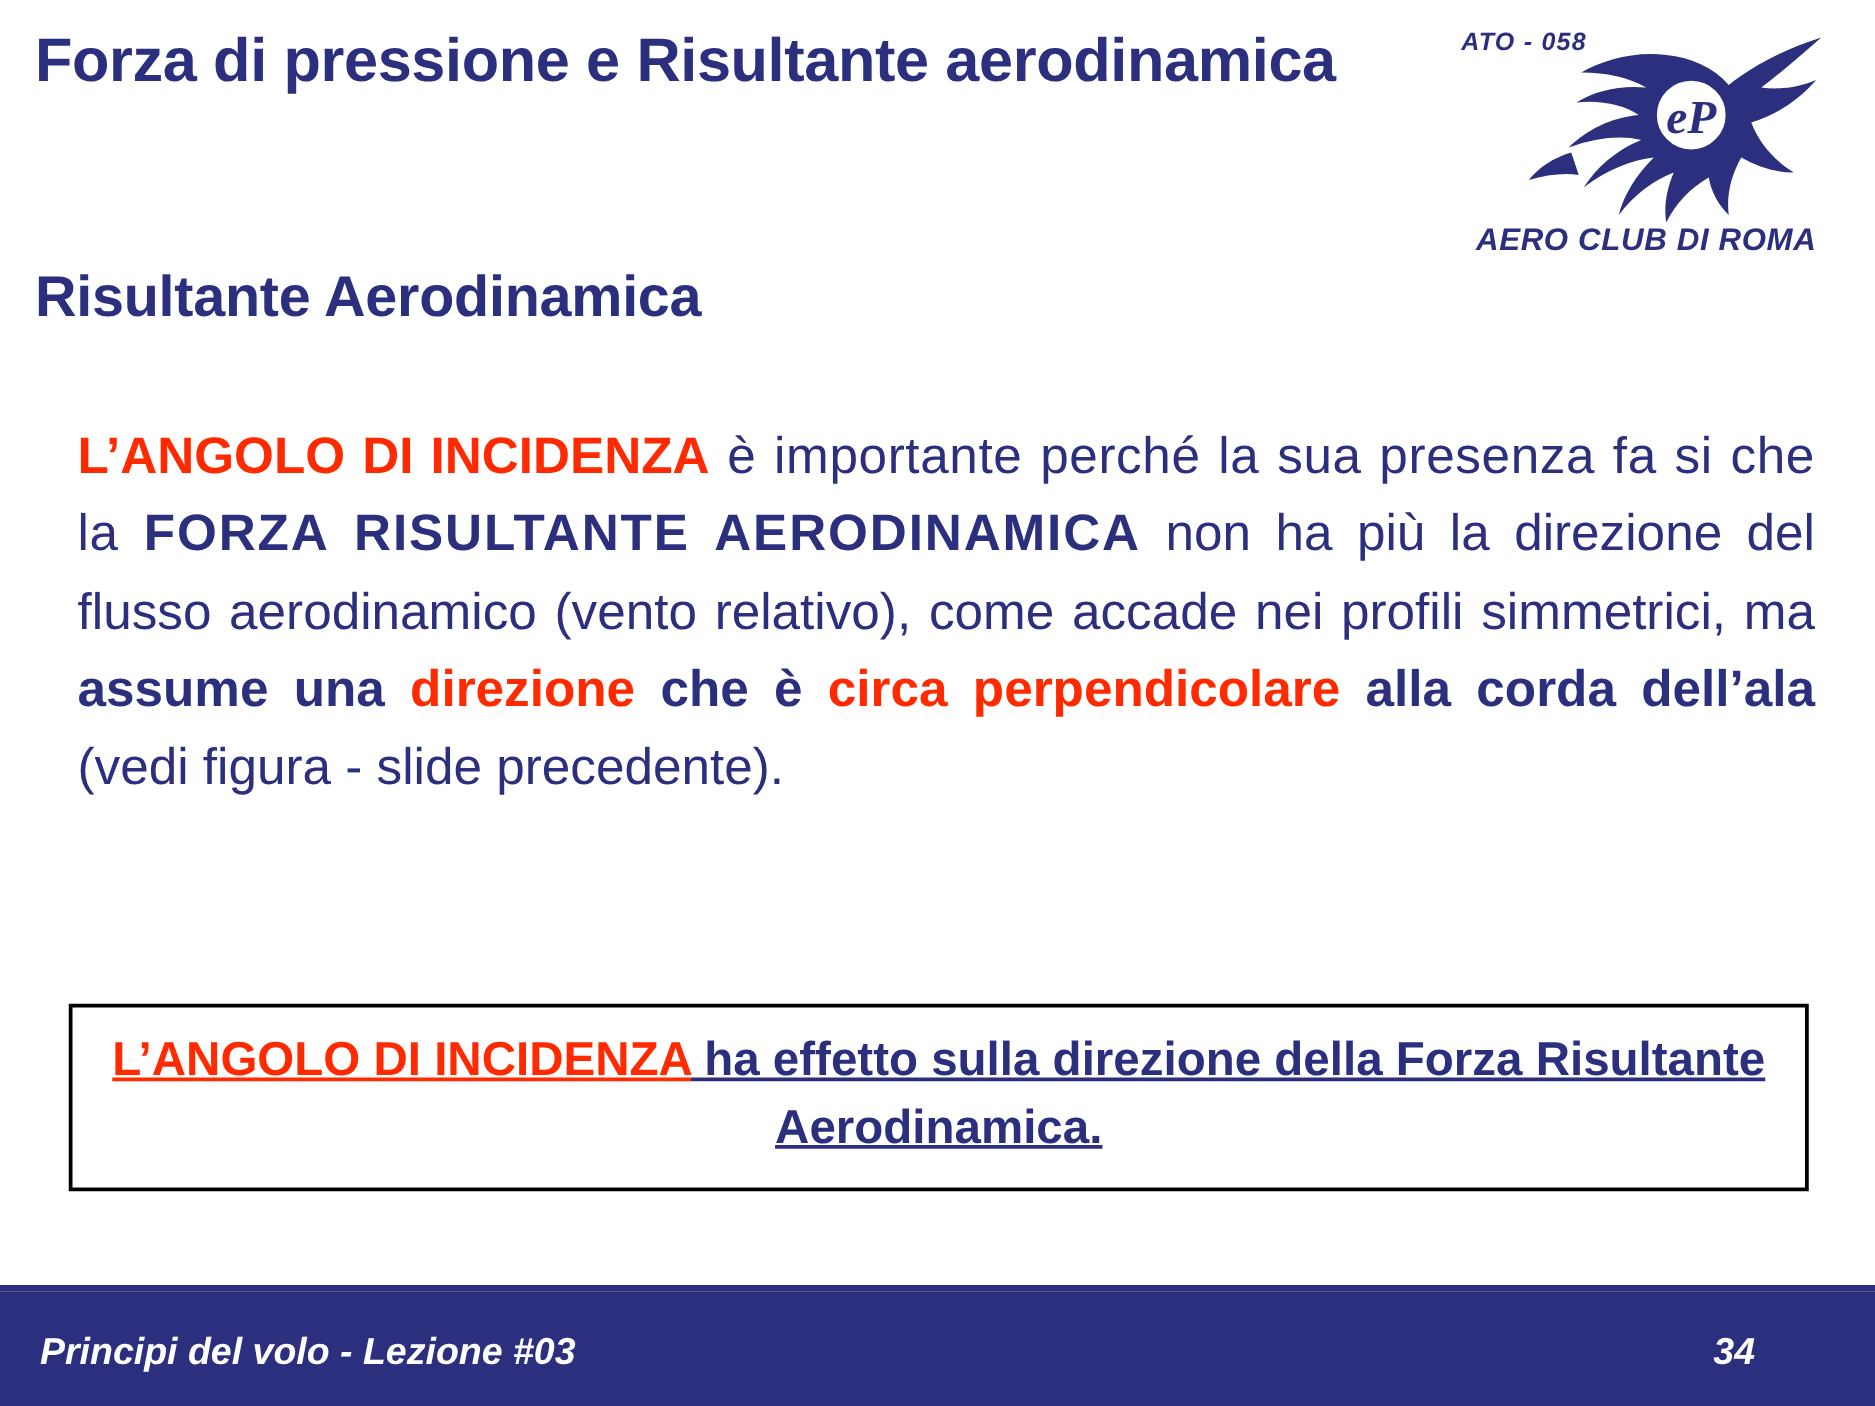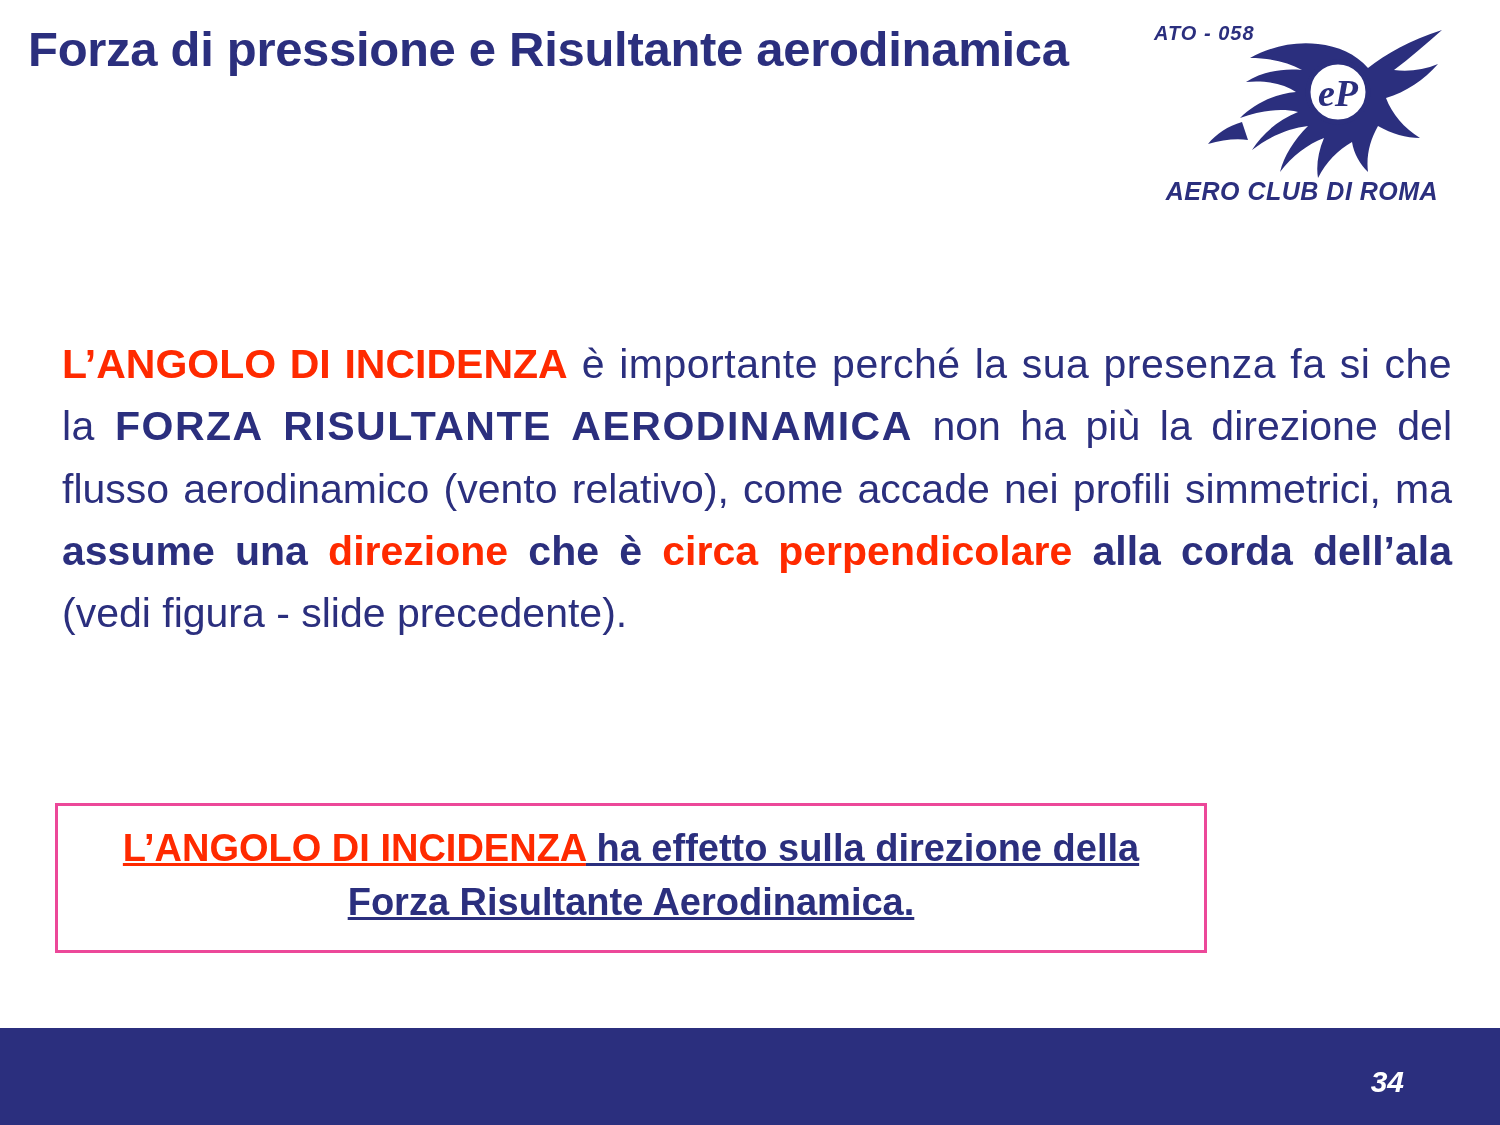--- a/index.html
+++ b/index.html
@@ -26,21 +26,21 @@
     width: 1080px;
     font-size: 49px;
     font-weight: bold;
     color: #2b2f7e;
     line-height: 1.12;
     letter-spacing: -0.3px;
   }
   
   .logo {
     position: absolute;
-    right: 38px;
+    right: 23px;
     top: 14px;
     width: 320px;
     height: 200px;
   }
   .logo svg { display: block; }
   
   .subtitle {
     position: absolute;
     left: 28px;
     top: 210px;
@@ -78,23 +78,23 @@
   }
   .body-text .red-bold-underline {
     color: #ff2a00;
     font-weight: bold;
   }
   
   .callout {
     position: absolute;
     left: 55px;
     top: 803px;
-    width: 1152px;
+    width: 1392px;
     box-sizing: border-box;
-    border: 3px solid #ec4899;
+    border: 3px solid #000000;
     padding: 16px 20px 20px 20px;
     text-align: center;
     font-size: 38px;
     font-weight: bold;
     line-height: 1.42;
     color: #2b2f7e;
   }
   .callout .red-underline {
     color: #ff2a00;
     text-decoration: underline;
@@ -159,26 +159,28 @@
 
         <circle cx="196" cy="78" r="30" fill="#ffffff"></circle>
         <circle cx="196" cy="78" r="30" fill="none" stroke="#2b2f7e" stroke-width="5"></circle>
         <text x="196" y="92" text-anchor="middle" font-family="Liberation Serif, serif" font-size="38" font-weight="bold" font-style="italic" fill="#2b2f7e">eP</text>
 
         <text x="160" y="186" text-anchor="middle" font-family="Liberation Sans, sans-serif" font-size="25" font-weight="bold" font-style="italic" letter-spacing="0.5">AERO CLUB DI ROMA</text>
       </g>
     </svg>
   </div>
 
+  <div class="subtitle">Risultante Aerodinamica</div>
 
   <div class="body-text">
     <span class="red-bold">L’ANGOLO DI INCIDENZA</span><span class="spaced"> è importante perché la sua presenza fa si che la </span><span class="blue-bold">FORZA RISULTANTE AERODINAMICA</span><span> non ha più la direzione del flusso aerodinamico (vento relativo), come accade nei profili simmetrici, ma </span><span class="blue-bold-tight">assume una </span><span class="red-bold-underline">direzione</span><span class="blue-bold-tight"> che è </span><span class="red-bold-underline">circa perpendicolare</span><span class="blue-bold-tight"> alla corda dell’ala</span><span> (vedi figura - slide precedente).</span>
   </div>
 
   <div class="callout">
     <span class="red-underline">L’ANGOLO DI INCIDENZA</span><span class="blue-underline"> ha effetto sulla direzione della Forza Risultante Aerodinamica.</span>
   </div>
 
   <div class="footer-line"></div>
   <div class="footer-bar"></div>
+  <div class="footer-left">Principi del volo - Lezione #03</div>
   <div class="footer-right">34</div>
 
 </div>
 
 </body></html>

